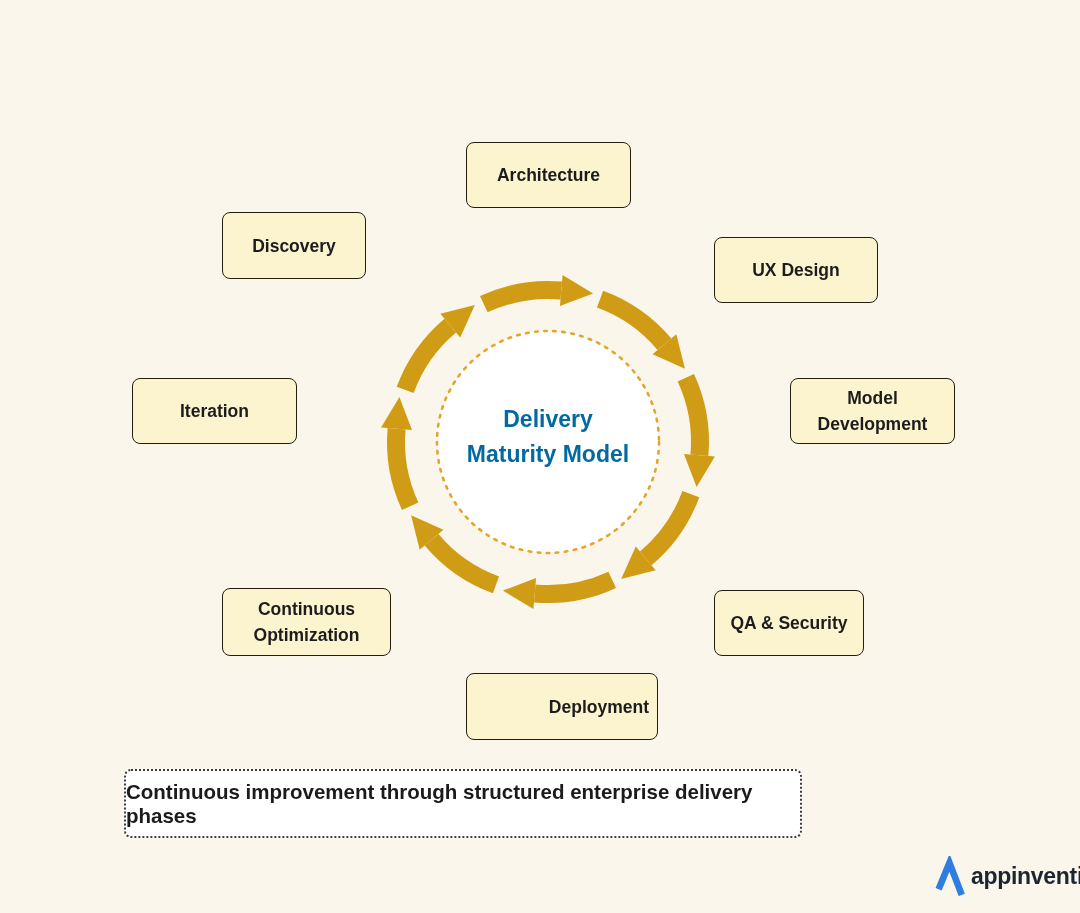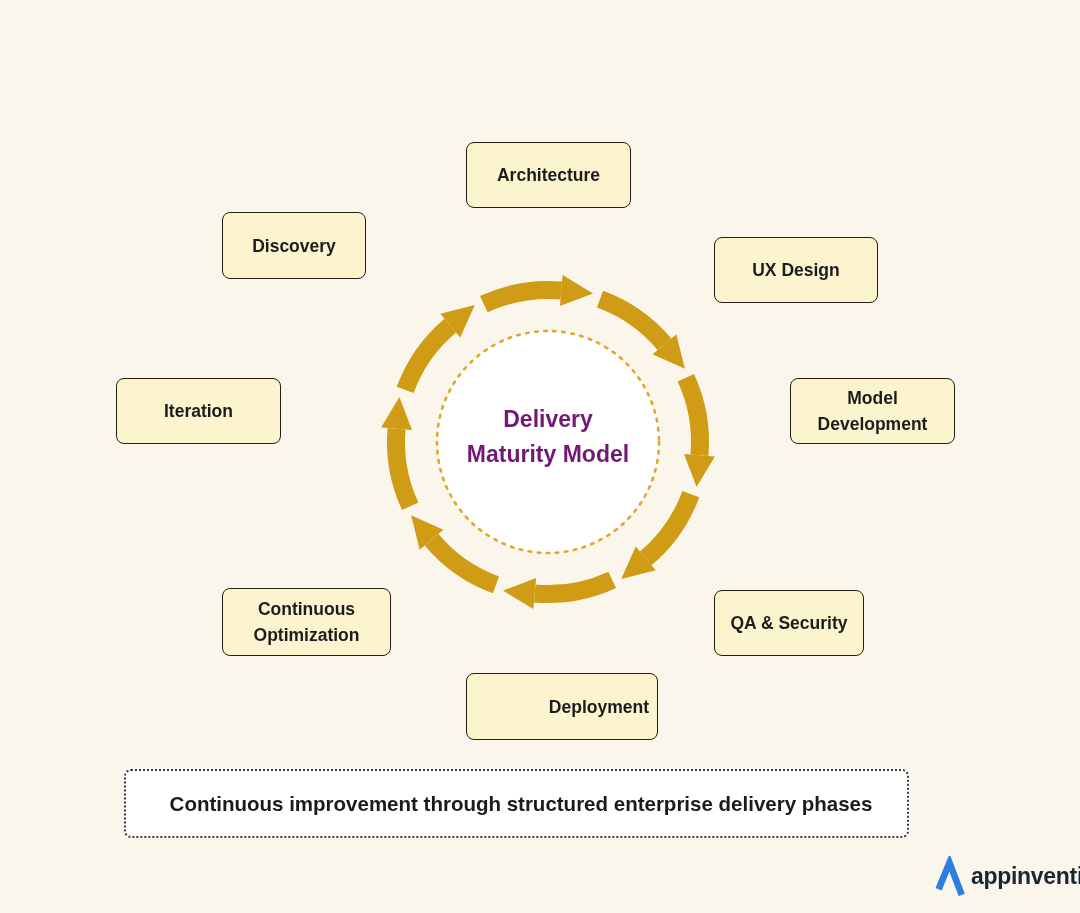--- a/index.html
+++ b/index.html
@@ -33,41 +33,41 @@
     border-radius:8px;
     display:flex;align-items:center;justify-content:center;
     text-align:center;
     font-size:17.5px;font-weight:700;color:#1c1c1c;
     line-height:26px;
     padding:6px 8px;
   }
   .pos-architecture{left:466px;top:142px;width:165px;height:66px;}
   .pos-discovery{left:222px;top:212px;width:144px;height:67px;}
   .pos-ux-design{left:714px;top:213px;width:164px;height:66px;margin-top:24px;}
-  .pos-iteration{left:116px;top:378px;width:165px;height:66px;}
+  .pos-iteration{left:132px;top:378px;width:165px;height:66px;}
   .pos-agile-development{left:790px;top:378px;width:165px;height:66px;}
   .pos-continuous-optimization{left:222px;top:588px;width:169px;height:68px;align-items:center;}
   .pos-qa-security{left:714px;top:590px;width:150px;height:66px;}
   .pos-deployment{left:466px;top:673px;width:192px;height:67px;justify-content:flex-end;}
   .cycle-svg{
     position:absolute;left:353px;top:247px;width:390px;height:390px;
   }
   .center-label{
     position:absolute;left:428px;top:402px;width:240px;
     text-align:center;
-    font-size:23px;font-weight:700;color:#701a75;
+    font-size:23px;font-weight:700;color:#0369a1;
     line-height:35px;
   }
   .note-box{
-    position:absolute;left:124px;top:769px;width:785px;height:69px;
+    position:absolute;left:124px;top:769px;width:678px;height:69px;
     background:#ffffff;
     border:2px dotted #3b3b3b;
     border-radius:7px;
     display:flex;align-items:center;justify-content:center;
-    font-size:20.5px;font-weight:700;color:#1b1b1b;padding-left:9px;
+    font-size:20.5px;font-weight:700;color:#1b1b1b;
   }
   .logo{
     position:absolute;left:932px;top:856px;
     display:flex;align-items:center;gap:5px;
   }
   .logo-text{
     font-size:23px;font-weight:600;color:#1c2630;letter-spacing:-0.3px;
   }
 </style>
 </head>

